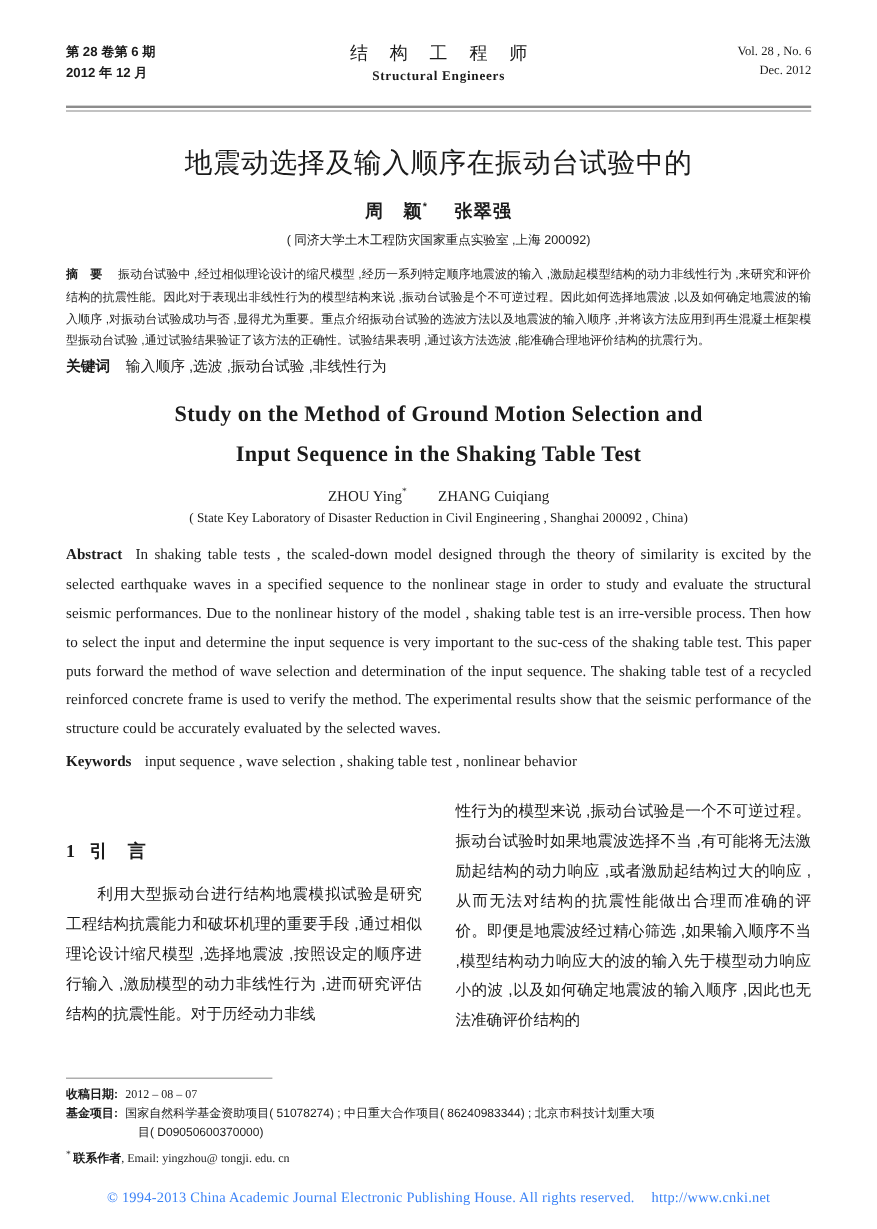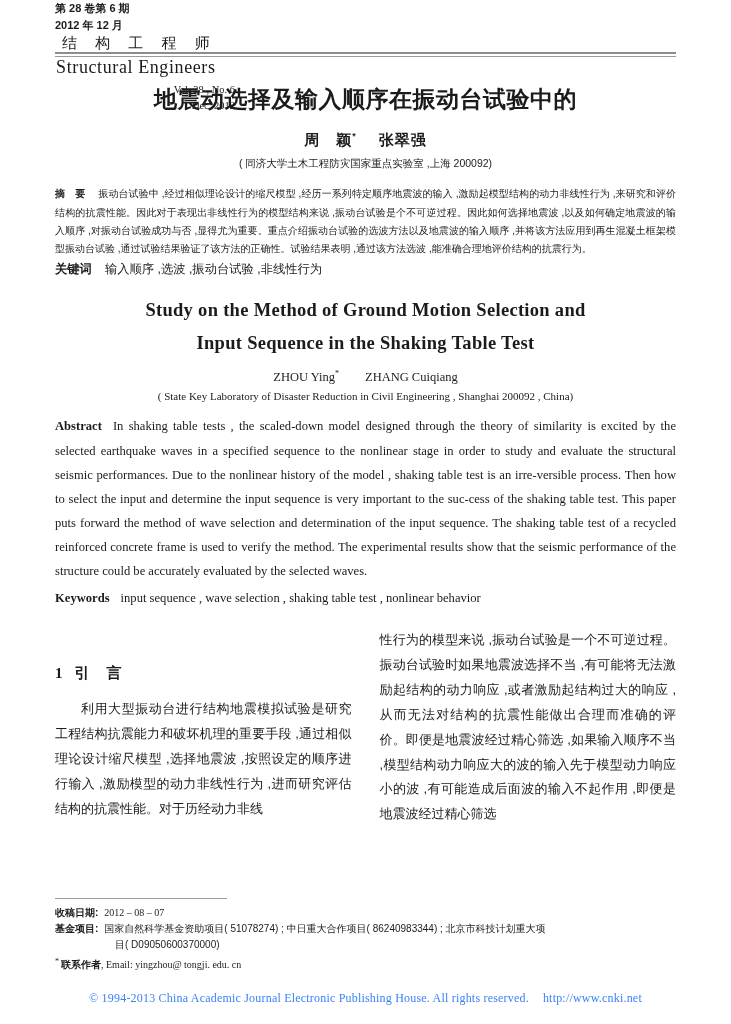--- a/index.html
+++ b/index.html
@@ -22,57 +22,58 @@
     height: 1024px;
     box-sizing: border-box;
     padding: 0 55px;
   }
 
   
   .masthead {
     display: flex;
     align-items: flex-start;
     justify-content: space-between;
+    padding-top: 36px;
     height: 46px;
-    flex-direction: column;
   }
   .masthead-col {
     line-height: 1.55;
     font-size: 11px;
     white-space: nowrap;
   }
   .masthead-left { text-align: left; width: 180px; font-family: "Liberation Sans", sans-serif; font-weight: 700; }
   .masthead-right { text-align: right; width: 180px; font-size: 10.5px; }
   .masthead-center { text-align: center; flex: 1; }
   .journal-cn {
     font-family: "Liberation Sans", "DejaVu Sans", sans-serif;
     font-weight: 400;
     font-size: 15px;
     letter-spacing: 7px;
     text-indent: 7px;
     line-height: 1.25;
   }
   .journal-en {
-    font-size: 18px;
+    font-size: 11px;
     letter-spacing: 0.6px;
     margin-top: 1px;
+    font-weight: bold;
   }
   .rule-double {
     margin-top: 6px;
     border-top: 2.2px solid #8d8d8d;
     border-bottom: 1px solid #9a9a9a;
     height: 2px;
   }
 
   
   .title-cn {
     text-align: center;
     font-family: "Liberation Sans", "DejaVu Sans", sans-serif;
     font-size: 23px;
-    font-weight: 700;
+    font-weight: 400;
     line-height: 1.45;
     margin-top: 26px;
     letter-spacing: 0.5px;
   }
   .authors-cn {
     text-align: center;
     font-family: "Liberation Sans", "DejaVu Sans", sans-serif;
     font-size: 15px;
     font-weight: 700;
     margin-top: 15px;
@@ -266,21 +267,21 @@
   <div class="body-cols">
 
     <div class="col">
       <div class="sec-head">
         <span class="num">1</span><span>引　言</span>
       </div>
       <div class="para-cn indent">利用大型振动台进行结构地震模拟试验是研究工程结构抗震能力和破坏机理的重要手段 ,通过相似理论设计缩尺模型 ,选择地震波 ,按照设定的顺序进行输入 ,激励模型的动力非线性行为 ,进而研究评估结构的抗震性能。对于历经动力非线</div>
     </div>
 
     <div class="col">
-      <div class="para-cn">性行为的模型来说 ,振动台试验是一个不可逆过程。振动台试验时如果地震波选择不当 ,有可能将无法激励起结构的动力响应 ,或者激励起结构过大的响应 ,从而无法对结构的抗震性能做出合理而准确的评价。即便是地震波经过精心筛选 ,如果输入顺序不当 ,模型结构动力响应大的波的输入先于模型动力响应小的波 ,有可能造成后面波的输入不起作用 ,即便是地震波经过精心筛选</div>
+      <div class="para-cn">性行为的模型来说 ,振动台试验是一个不可逆过程。振动台试验时如果地震波选择不当 ,有可能将无法激励起结构的动力响应 ,或者激励起结构过大的响应 ,从而无法对结构的抗震性能做出合理而准确的评价。即便是地震波经过精心筛选 ,如果输入顺序不当 ,模型结构动力响应大的波的输入先于模型动力响应小的波 ,以及如何确定地震波的输入顺序 ,因此也无法准确评价结构的</div>
     </div>
 
   </div>
 
   <div class="footnote">
     <div class="fn-rule"></div>
 
     <div class="fn-row">
       <span class="fn-label">收稿日期:</span>
       <span class="fn-val">2012 – 08 – 07</span>

